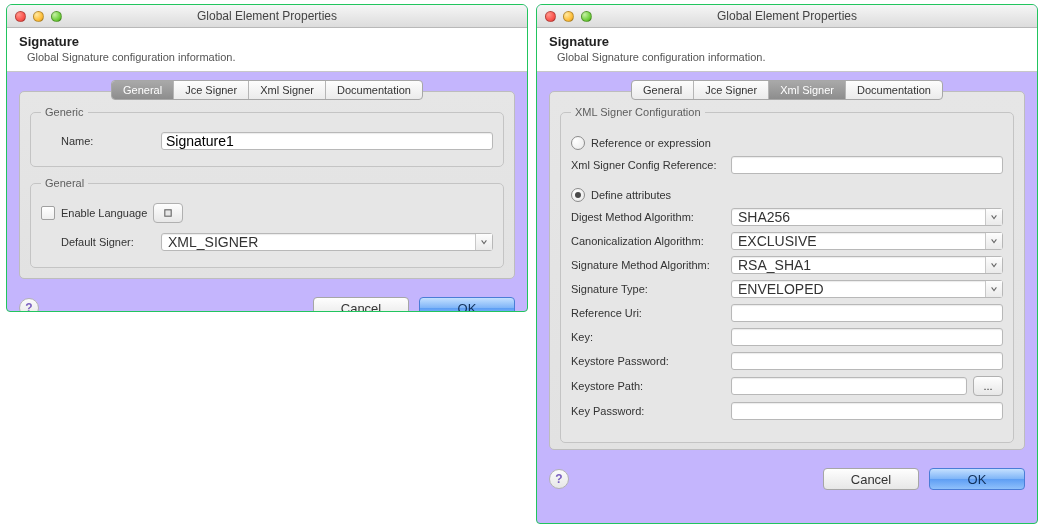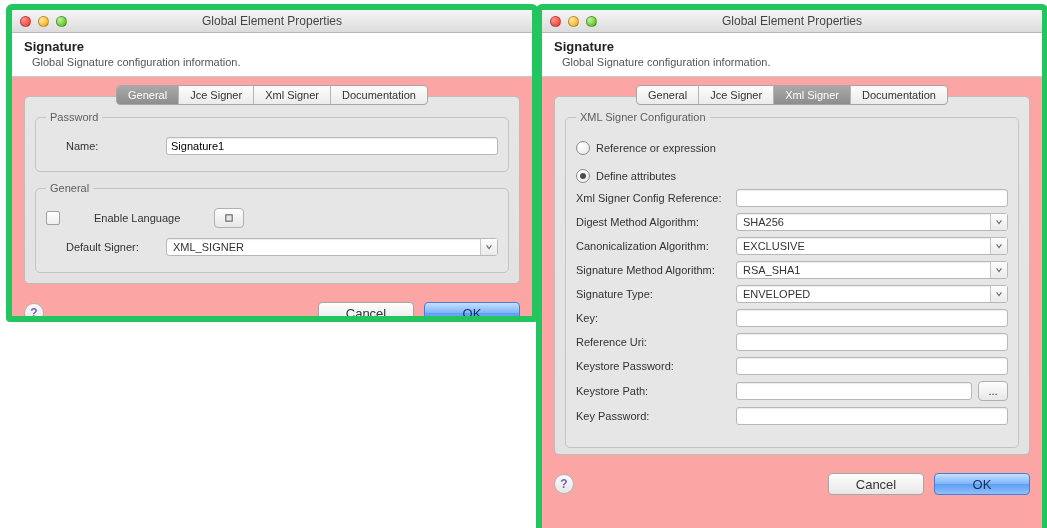--- a/index.html
+++ b/index.html
@@ -10,23 +10,23 @@
     font-size: 11px;
     color: #333;
   }
   .stage {
     width: 1047px;
     height: 528px;
     position: relative;
   }
   .window {
     position: absolute;
-    border: 6px solid #22c55e;
+    border: 1px solid #22c55e;
     border-radius: 6px 6px 4px 4px;
-    background: #fca5a5;
+    background: #c4b5fd;
     box-shadow: 0 0 0 rgba(0,0,0,0.1);
     overflow: hidden;
   }
   .titlebar {
     height: 22px;
     background: linear-gradient(to bottom, #f6f6f6 0%, #dcdcdc 100%);
     border-bottom: 1px solid #b8b8b8;
     display: flex;
     align-items: center;
     padding: 0 8px;
@@ -129,21 +129,21 @@
     width: 160px;
     color: #333;
     font-size: 11px;
   }
   .row.compact .lbl { width: 100px; margin-left: 20px; }
   input[type=text].tf, .select {
     border: 1px solid #b8b8b8;
     border-radius: 3px;
     background: #fff;
     height: 18px;
-    font-size: 11px;
+    font-size: 14px;
     padding: 0 4px;
     box-shadow: inset 0 1px 1px rgba(0,0,0,0.08);
     flex: 1;
     box-sizing: border-box;
   }
   .select {
     display: flex;
     align-items: center;
     justify-content: space-between;
     padding-right: 0;
@@ -249,30 +249,30 @@
         <div class="tabseg">
           <div class="tab active">General</div>
           <div class="tab">Jce Signer</div>
           <div class="tab">Xml Signer</div>
           <div class="tab">Documentation</div>
         </div>
       </div>
 
       <div class="panel">
         <fieldset class="group">
-          <legend>Password</legend>
+          <legend>Generic</legend>
           <div class="row compact">
             <div class="lbl">Name:</div>
             <input type="text" class="tf" value="Signature1" style="">
           </div>
         </fieldset>
 
         <fieldset class="group" style="margin-bottom:0;">
           <legend>General</legend>
-          <div class="row compact" style="margin-bottom:10px;gap:28px;">
+          <div class="row compact" style="margin-bottom:10px;">
             <span class="checkbox"></span>
             <span>Enable Language</span>
             <span class="smallbtn">
               <svg viewBox="0 0 10 10" width="10" height="10">
                   <rect x="1" y="1" width="8" height="8" fill="#888" rx="1"></rect>
                   <rect x="2.5" y="2.5" width="5" height="5" fill="#e6e6e6" rx="0.5"></rect>
                 </svg>
             </span>
           </div>
           <div class="row compact">
@@ -324,30 +324,30 @@
       </div>
 
       <div class="panel" style="padding-bottom:6px;">
         <fieldset class="group" style="margin-bottom:0;">
           <legend>XML Signer Configuration</legend>
 
           <div class="row" style="margin-top:10px;">
             <span class="radio"></span>
             <span>Reference or expression</span>
           </div>
+          <div class="row">
+            <div class="lbl">Xml Signer Config Reference:</div>
+            <input type="text" class="tf" value="" style="">
+          </div>
+
           <div class="row" style="margin-top:14px;">
             <span class="radio checked">
                 <span class="inner"></span>
               </span>
             <span>Define attributes</span>
-          </div>
-
-          <div class="row">
-            <div class="lbl">Xml Signer Config Reference:</div>
-            <input type="text" class="tf" value="" style="">
           </div>
 
           <div class="row">
             <div class="lbl">Digest Method Algorithm:</div>
             <div class="select">
               <span class="selval">SHA256</span>
               <span class="arr">
                   <svg viewBox="0 0 10 10">
                     <path d="M2 3 L5 7 L8 3" fill="none" stroke="#666" stroke-width="1.3"></path>
                   </svg>
@@ -381,25 +381,25 @@
             <div class="select">
               <span class="selval">ENVELOPED</span>
               <span class="arr">
                   <svg viewBox="0 0 10 10">
                     <path d="M2 3 L5 7 L8 3" fill="none" stroke="#666" stroke-width="1.3"></path>
                   </svg>
                 </span>
             </div>
           </div>
           <div class="row">
+            <div class="lbl">Reference Uri:</div>
+            <input type="text" class="tf" value="" style="">
+          </div>
+          <div class="row">
             <div class="lbl">Key:</div>
-            <input type="text" class="tf" value="" style="">
-          </div>
-          <div class="row">
-            <div class="lbl">Reference Uri:</div>
             <input type="text" class="tf" value="" style="">
           </div>
           <div class="row">
             <div class="lbl">Keystore Password:</div>
             <input type="text" class="tf" value="" style="">
           </div>
           <div class="row">
             <div class="lbl">Keystore Path:</div>
             <input type="text" class="tf" value="" style="">
             <span class="smallbtn">...</span>

